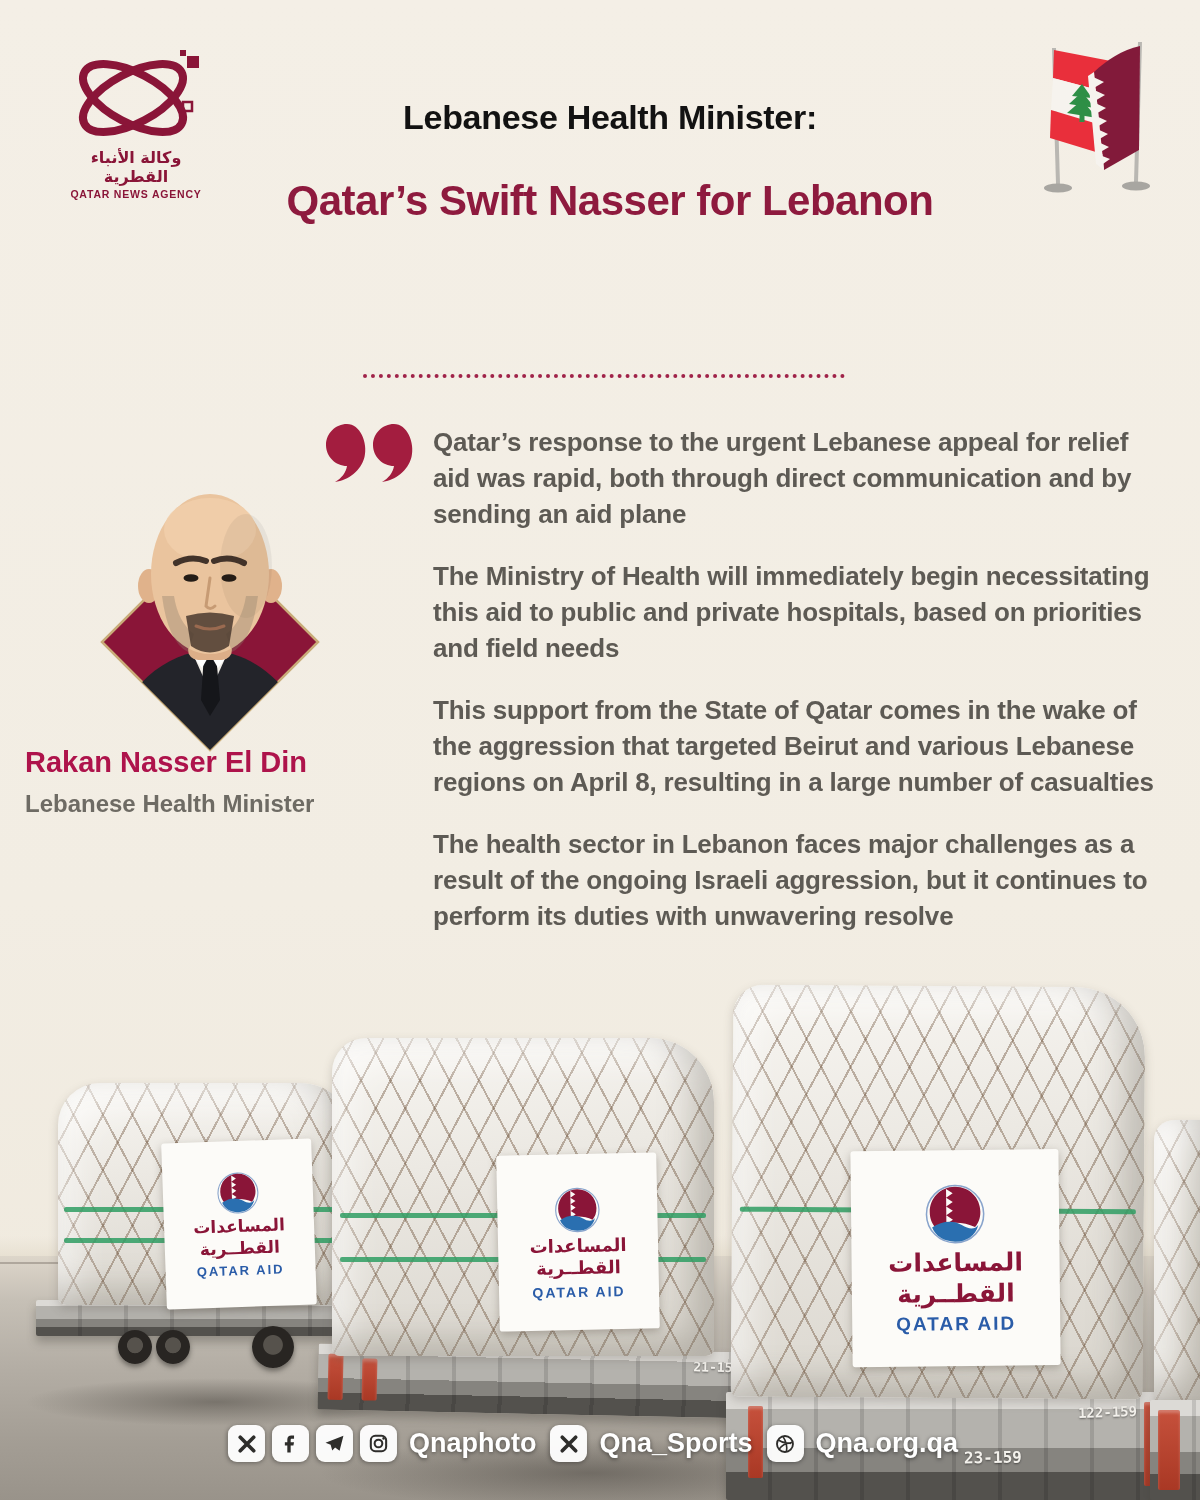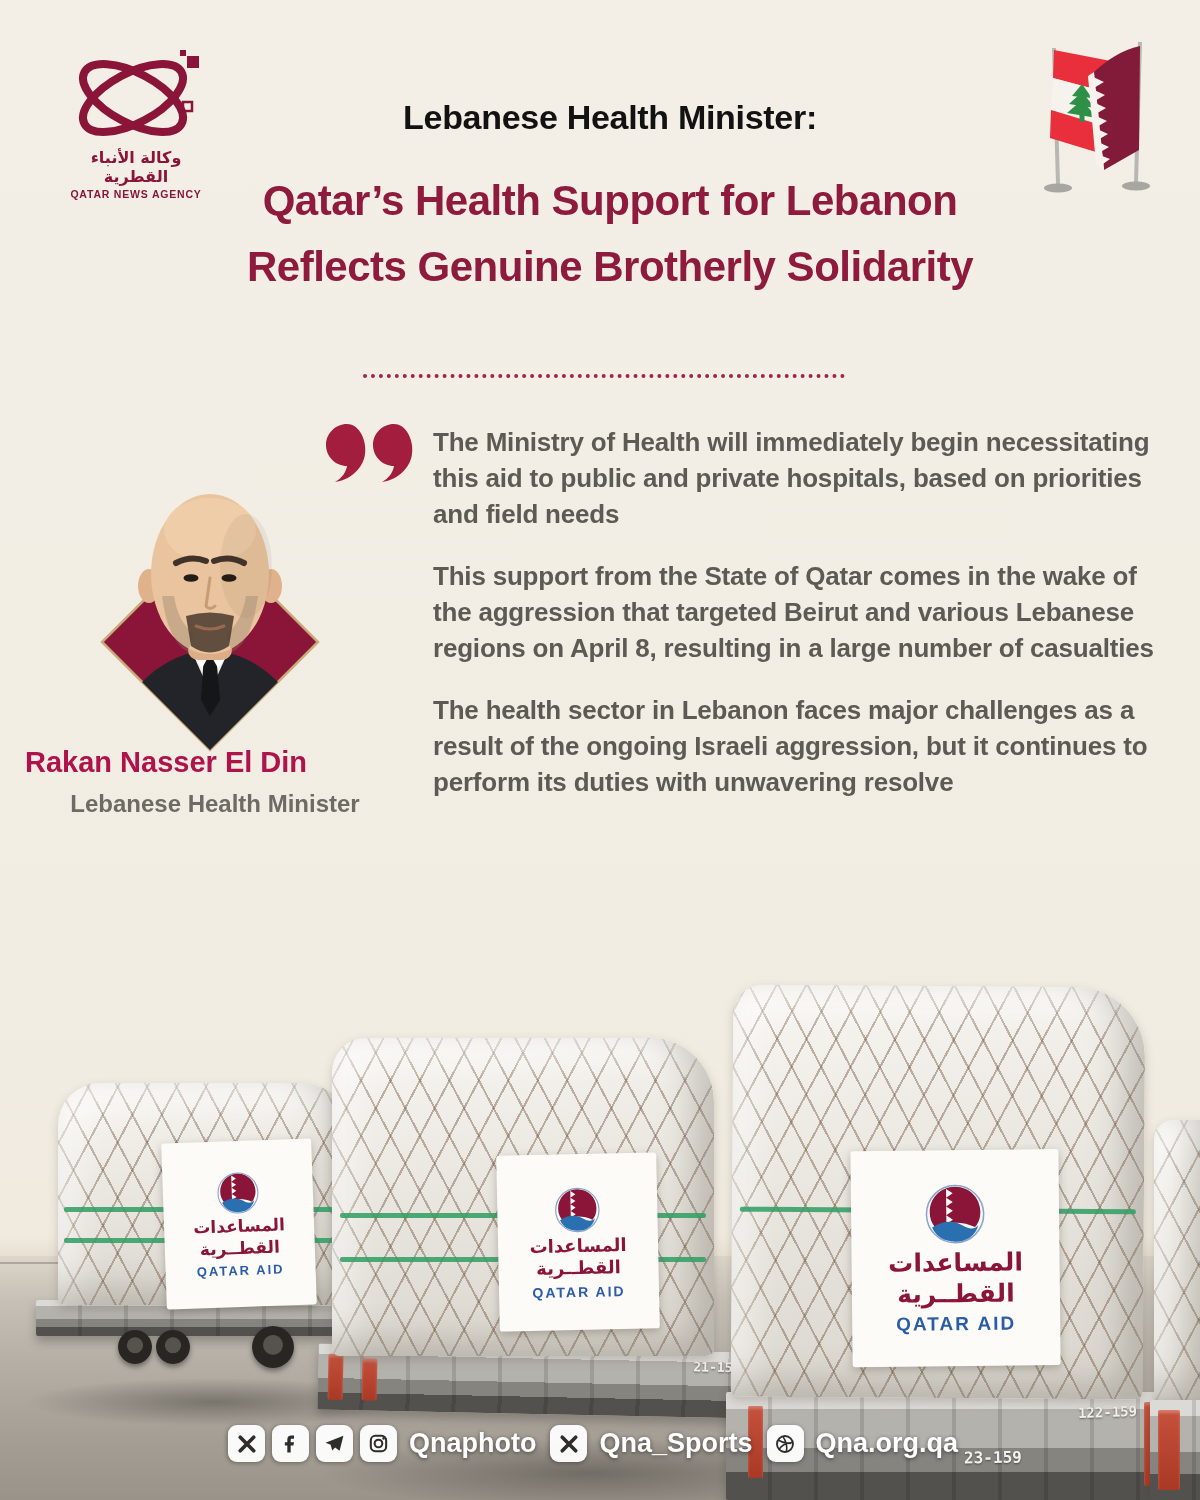--- a/index.html
+++ b/index.html
@@ -25,21 +25,21 @@
     border-bottom:4px dotted #a02349;}
 
   
   .quote-paragraphs{left:433px;top:424px;width:730px;}
   .quote-paragraphs p{margin:0 0 26px 0;font-size:26px;font-weight:700;
     line-height:36px;color:#5d5a54;letter-spacing:-.2px;}
 
   
   .speaker-name{left:25px;top:746px;width:380px;text-align:left;
     font-size:29px;font-weight:800;color:#ae134b;}
-  .speaker-title{left:25px;top:790px;width:380px;text-align:center;
+  .speaker-title{left:25px;top:790px;width:380px;text-align:left;
     font-size:24px;font-weight:700;color:#6e6b64;}
 
   
   .ground{left:0;top:1256px;width:1200px;height:244px;
     background:linear-gradient(180deg,#ddd6ca 0%,#c6c0b6 18%,#b4aea5 45%,#a49e95 75%,#99938a 100%);}
   .horizon-haze{left:0;top:1236px;width:1200px;height:22px;
     background:linear-gradient(180deg,rgba(238,231,219,0),#e7e0d1);}
   .runway-line{left:0;top:1262px;width:430px;height:2px;background:rgba(146,139,128,.6);}
   .shadow{border-radius:50%;}
   .shadow-a{left:26px;top:1378px;width:380px;height:48px;
@@ -135,32 +135,32 @@
         <polygon points="81,70 94,76 82,83"></polygon>
         <polygon points="82,83 95,89 83,96"></polygon>
         <polygon points="83,96 96,102 84,109"></polygon>
         <polygon points="84,109 97,115 85,122"></polygon>
         <polygon points="85,122 98,127 88,134"></polygon>
       </g>
     </g>
   </svg>
 
   <div class="abs headline">
-    <div>Qatar’s Health Support for Lebanon</div>
-    <div>Reflects Genuine Brotherly Solidarity</div>
+    <div>Qatar’s Swift Nasser for Lebanon</div>
   </div>
 
   <div class="abs dotted-divider"></div>
 
   <svg class="abs" style="left:326px;top:424px;" width="90" height="68" viewBox="0 0 90 68" fill="#a31d3f">
     <path d="M21 0 C9.5 0 0 9.5 0 21 C0 32.5 9.5 42 21 42 C20 48.5 15.5 54.5 9 58 C22.5 56.5 35 46.5 38.5 33 C42 18.5 34 0 21 0 Z"></path>
     <path d="M68 0 C56.5 0 47 9.5 47 21 C47 32.5 56.5 42 68 42 C67 48.5 62.5 54.5 56 58 C69.5 56.5 82 46.5 85.5 33 C89 18.5 81 0 68 0 Z"></path>
   </svg>
 
   <div class="abs quote-paragraphs">
+    <p>Qatar’s response to the urgent Lebanese appeal for relief aid was rapid, both through direct communication and by sending an aid plane</p>
     <p>The Ministry of Health will immediately begin necessitating this aid to public and private hospitals, based on priorities and field needs</p>
     <p>This support from the State of Qatar comes in the wake of the aggression that targeted Beirut and various Lebanese regions on April 8, resulting in a large number of casualties</p>
     <p>The health sector in Lebanon faces major challenges as a result of the ongoing Israeli aggression, but it continues to perform its duties with unwavering resolve</p>
   </div>
 
   <svg class="abs" style="left:78px;top:446px;" width="265" height="312" viewBox="0 0 265 312">
     <defs>
       <clipPath id="diamondClip">
         <polygon points="132,88 240,196 132,304 24,196"></polygon>
       </clipPath>

